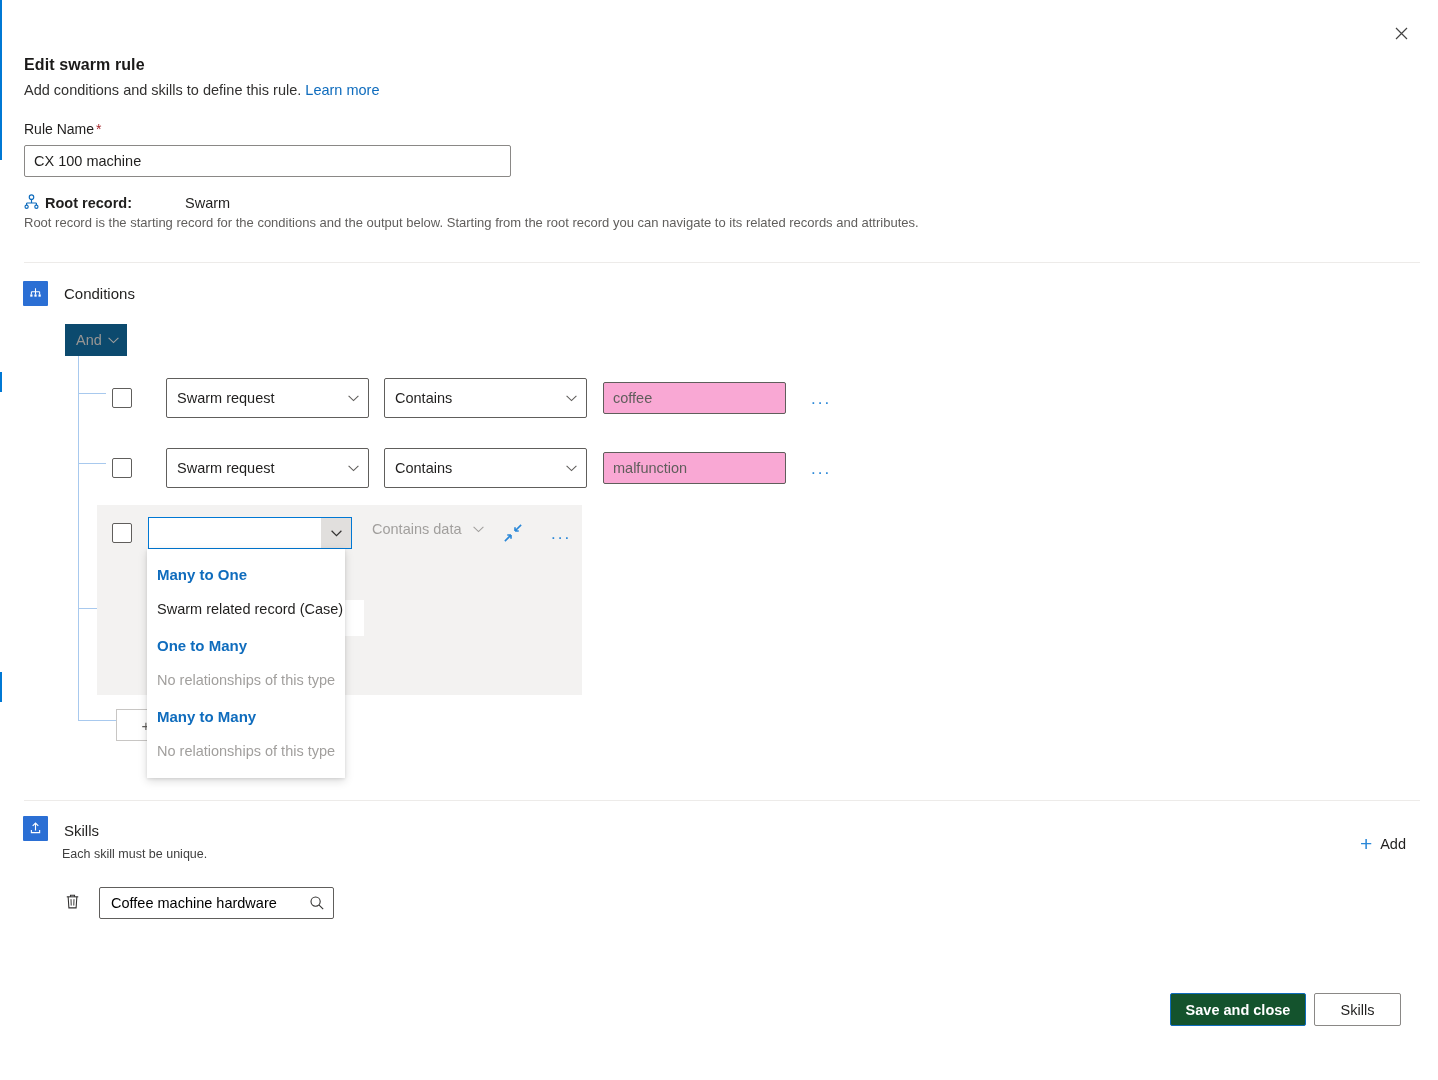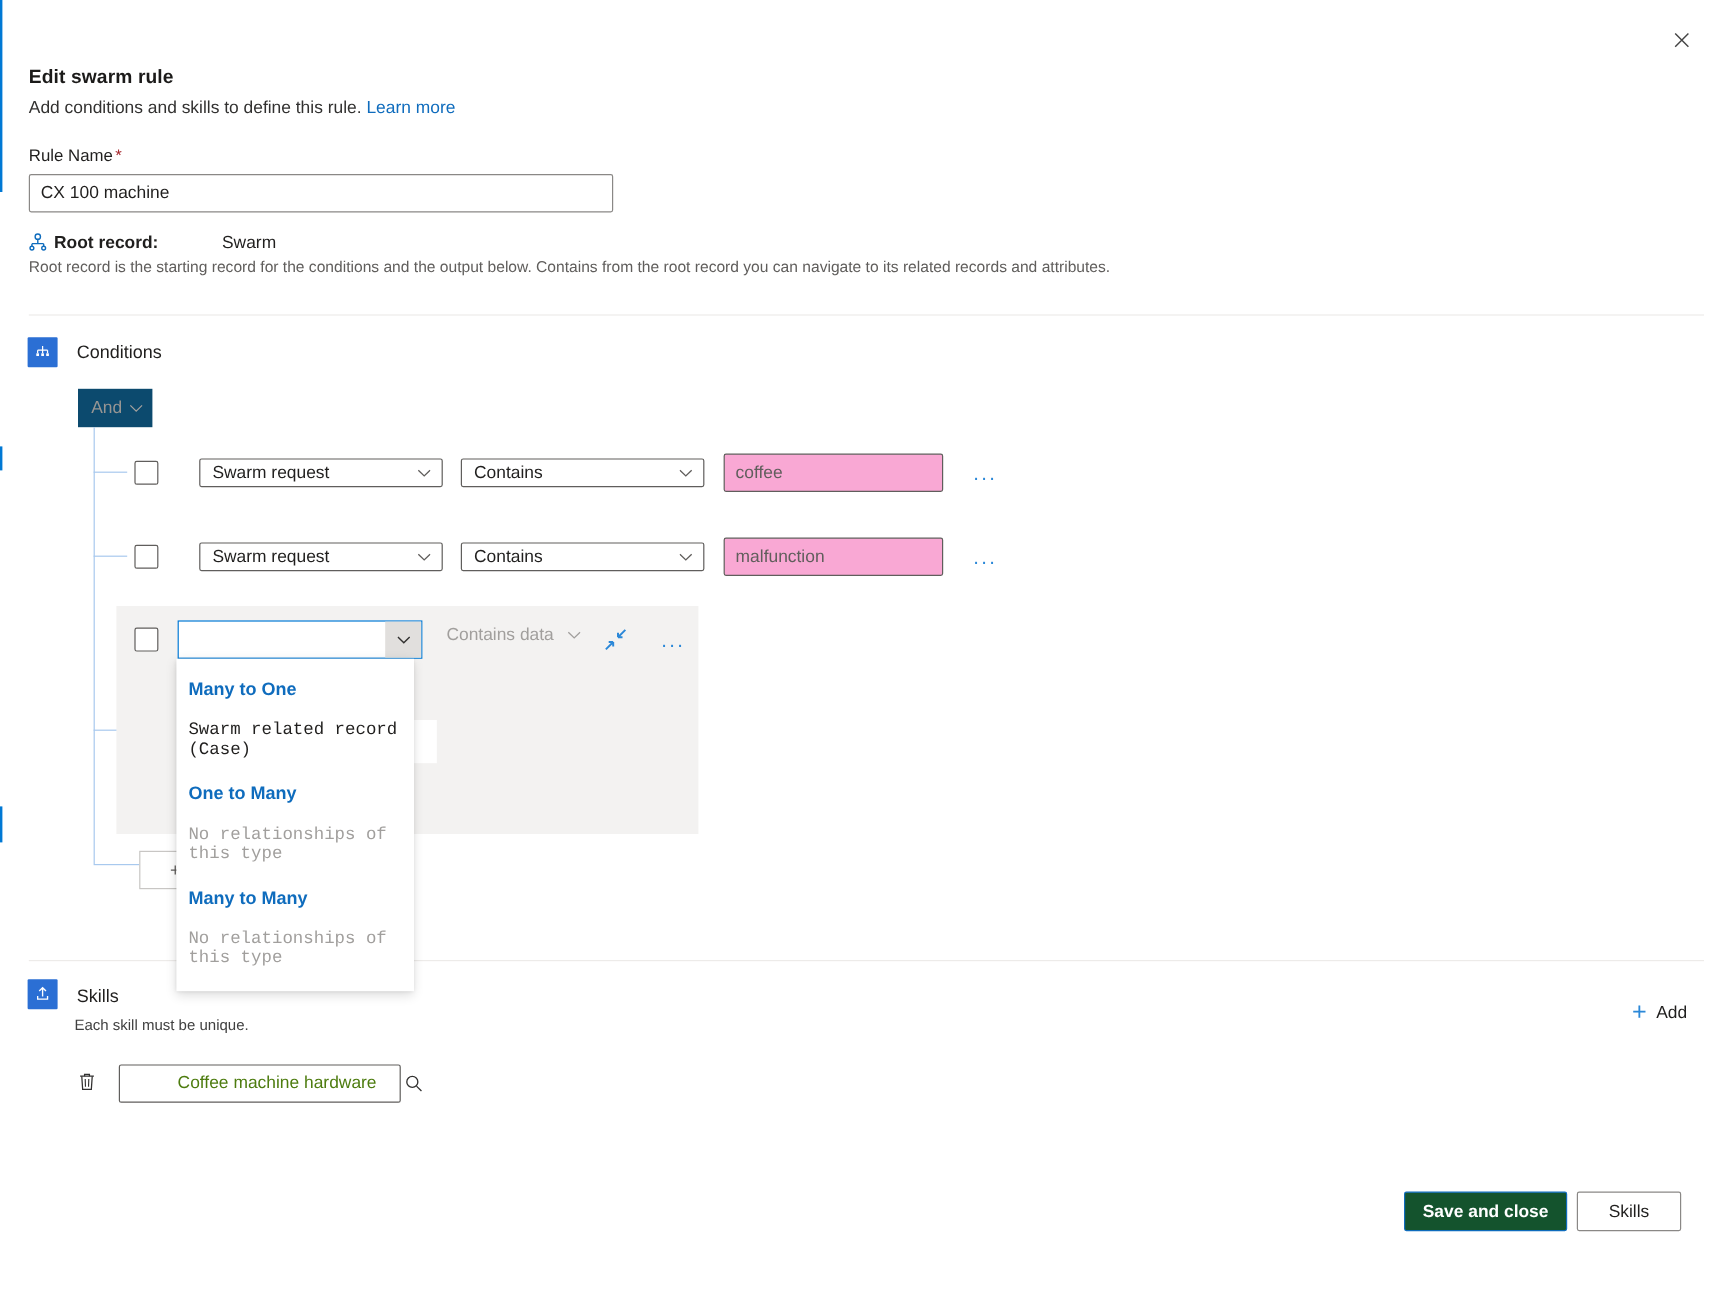--- a/index.html
+++ b/index.html
@@ -162,21 +162,21 @@
   }
   .cb {
     width: 20px; height: 20px;
     border: 1px solid #605e5c;
     background: #ffffff;
     border-radius: 2px;
     cursor: pointer;
     flex: 0 0 auto;
   }
   .select-box {
-    height: 24px;
+    height: 40px;
     border: 1px solid #605e5c;
     border-radius: 2px;
     background: #ffffff;
     display: flex;
     align-items: center;
     justify-content: space-between;
     padding: 0 9px 0 10px;
     font-size: 14.5px;
     color: #201f1e;
     cursor: pointer;
@@ -292,21 +292,20 @@
     font-weight: bold;
     color: #0f6cbd;
     padding: 11px 0 10px 10px;
     cursor: default;
   }
   .dd-item {
     font-size: 14.5px;
     color: #201f1e;
     padding: 8px 0 9px 10px;
     cursor: pointer;
-    font-family: Liberation Mono, monospace;
   }
   .dd-item.disabled { color: #a19f9d; cursor: default; }
 
   
   .add-link {
     position: absolute;
     right: 32px; top: 833px;
     display: flex; align-items: center; gap: 8px;
     font-size: 14.5px;
     color: #201f1e;
@@ -330,23 +329,22 @@
     border-radius: 2px;
     background: #ffffff;
     display: flex; align-items: center;
     padding: 0 8px 0 9px;
   }
   .skill-input {
     flex: 1 1 auto;
     border: none; outline: none;
     font-family: "Liberation Sans", sans-serif;
     font-size: 14.5px;
-    color: #4d7c0f;
+    color: #000000;
     background: transparent;
-    margin-left: 37px;
   }
   .search-icon { width: 16px; height: 16px; color: #323130; cursor: pointer; flex: 0 0 auto; }
 
   
   .btn-primary {
     position: absolute;
     left: 1170px; top: 993px;
     width: 136px; height: 33px;
     background: #14532d;
     color: #ffffff;
@@ -399,21 +397,21 @@
   <div class="root-row">
     <svg class="root-icon" viewBox="0 0 16 16" aria-hidden="true">
       <circle cx="8" cy="3" r="2.1" fill="none" stroke="currentColor" stroke-width="1.1"></circle>
       <path d="M8 5.2 L8 8.5 M3.4 8.5 L12.6 8.5 M3.4 8.5 L3.4 10.4 M12.6 8.5 L12.6 10.4" stroke="currentColor" stroke-width="1.1" fill="none"></path>
       <circle cx="3.4" cy="12" r="1.5" fill="none" stroke="currentColor" stroke-width="1.1"></circle>
       <circle cx="12.6" cy="12" r="1.5" fill="none" stroke="currentColor" stroke-width="1.1"></circle>
     </svg>
     <span class="root-label">Root record:</span>
     <span class="root-value">Swarm</span>
   </div>
-  <div class="root-desc">Root record is the starting record for the conditions and the output below. Contains from the root record you can navigate to its related records and attributes.</div>
+  <div class="root-desc">Root record is the starting record for the conditions and the output below. Starting from the root record you can navigate to its related records and attributes.</div>
 
   <div class="hr" style="top:262px;"></div>
 
   <div class="sec-icon" style="left:23px; top:281px;">
     <svg width="15" height="15" viewBox="0 0 16 16" aria-hidden="true">
       <path d="M8 2.4 L8 6.2 M3.6 6.2 L12.4 6.2 M3.6 6.2 L3.6 9 M12.4 6.2 L12.4 9 M8 6.2 L8 9" stroke="#ffffff" stroke-width="1.1" fill="none"></path>
       <rect x="2.4" y="9" width="2.4" height="2.4" fill="#ffffff"></rect>
       <rect x="6.8" y="9" width="2.4" height="2.4" fill="#ffffff"></rect>
       <rect x="11.2" y="9" width="2.4" height="2.4" fill="#ffffff"></rect>
     </svg>

